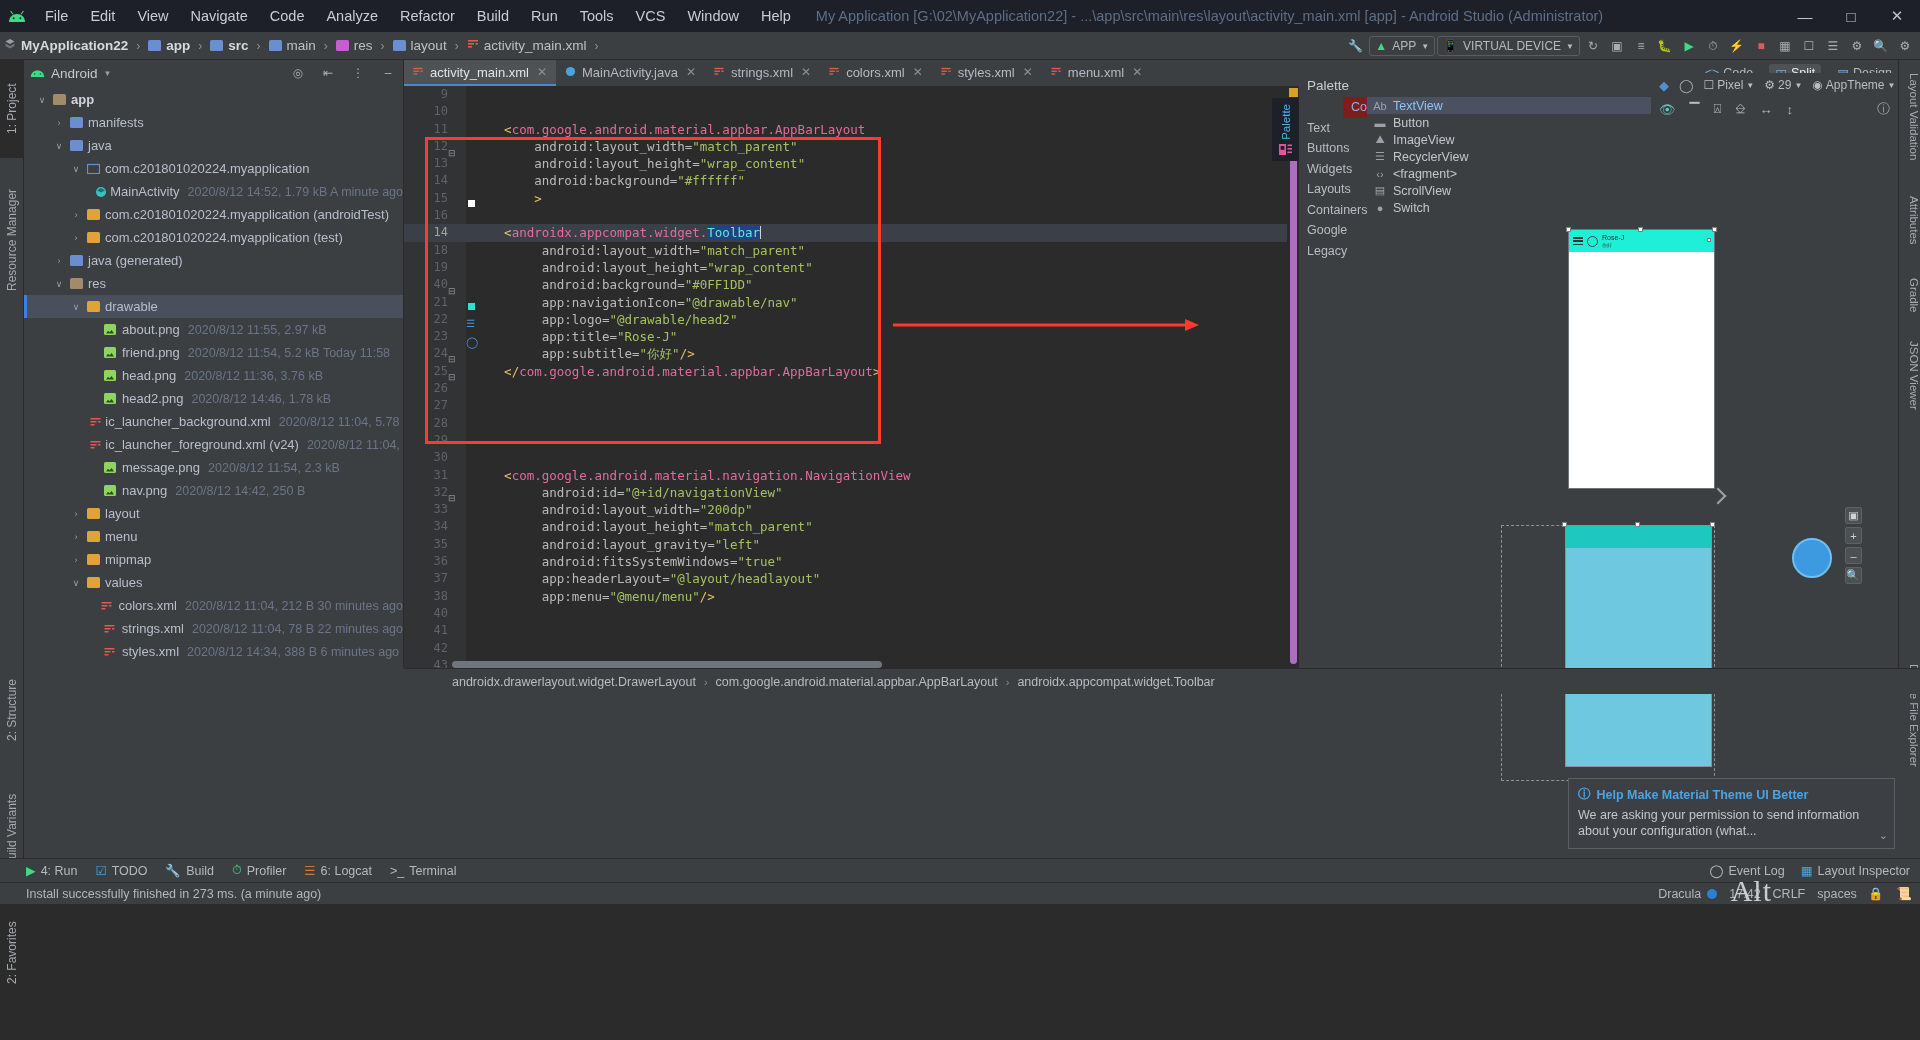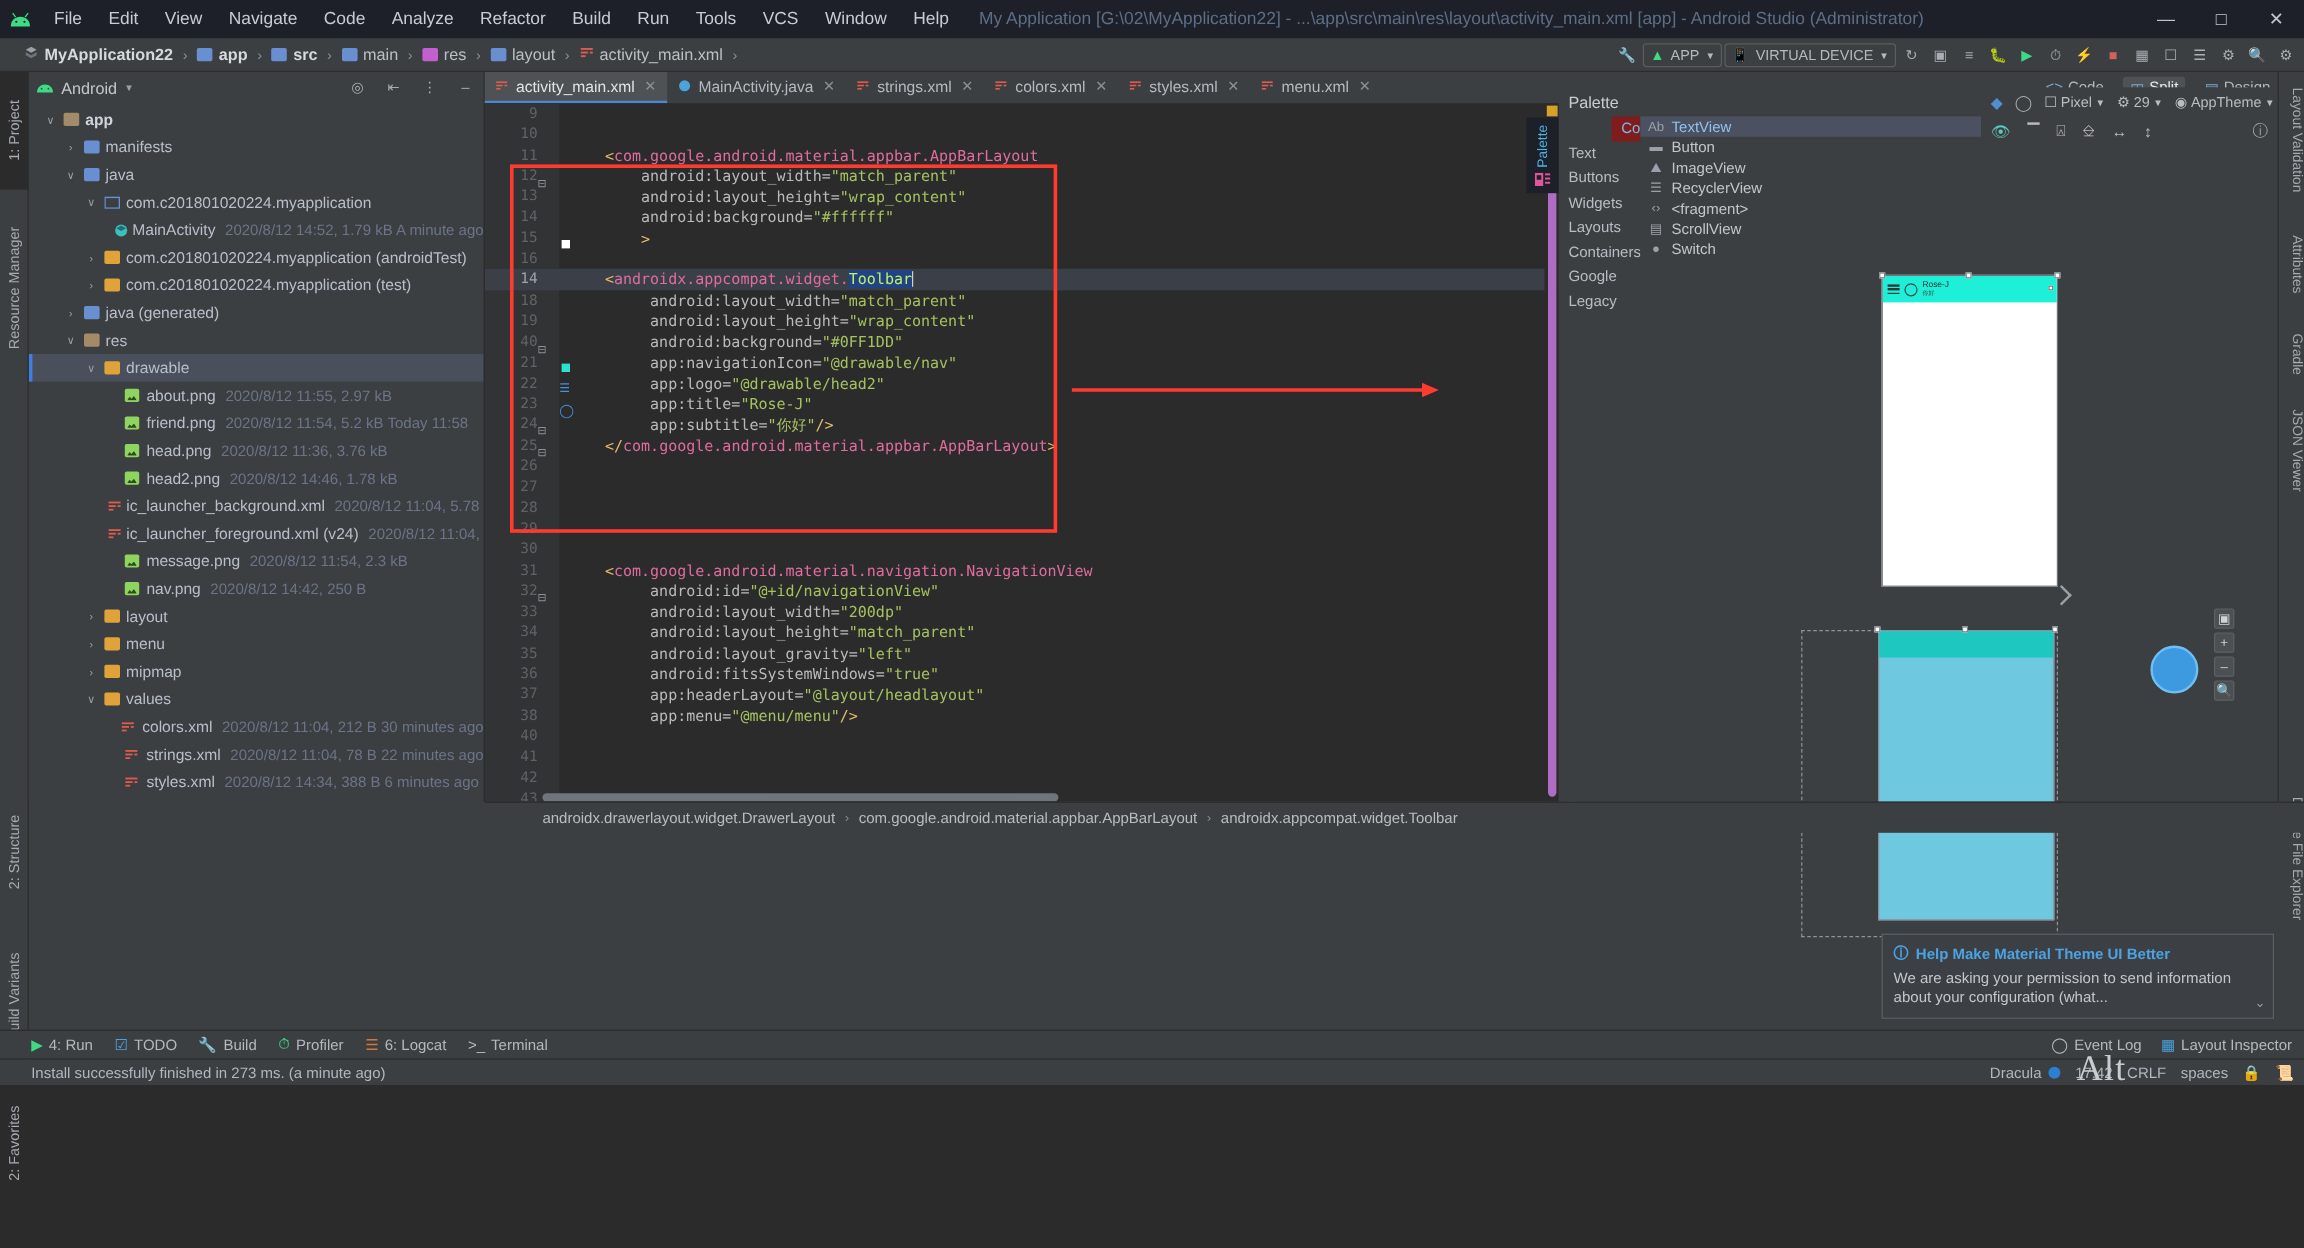--- a/index.html
+++ b/index.html
@@ -25,21 +25,21 @@
   }
   .title-text {
     margin-left:14px; color:#5d6e87; font-size:14.5px; white-space:nowrap;
   }
   .win-btns { position:absolute; right:0; top:0; height:32px; display:flex; align-items:center; }
   .win-btns div { width:46px; height:32px; display:flex; align-items:center; justify-content:center; color:#c0c4cc; font-size:15px; }
 
   
   .navbar {
     height:28px; background:#3c3f41; display:flex; align-items:center;
-    padding-left:16px; position:relative; border-bottom:1px solid #2b2b2b;
+    padding-left:0; position:relative; border-bottom:1px solid #2b2b2b;
   }
   .crumbs { display:flex; align-items:center; gap:0; }
   .crumb { display:flex; align-items:center; gap:5px; padding:2px 4px; color:#bcc0c6; font-size:13.5px; white-space:nowrap;}
   .crumb.bold { font-weight:bold; color:#d6d9de; }
   .sep { color:#8d9199; padding:0 4px; font-size:12px;}
   .navright { position:absolute; right:4px; top:0; height:28px; display:flex; align-items:center; gap:2px; }
   .tb-ico {
     width:22px; height:22px; display:flex; align-items:center; justify-content:center;
     border-radius:3px; font-size:12px; color:#a9adb5; cursor:default;
   }
@@ -127,21 +127,21 @@
   }
   .ln .num {
     position:absolute; left:0; width:44px; text-align:right; color:#606366; font-size:12px;
   }
   .ln.cur { background:#3b4048; }
   .ln.cur .num { color:#a4a3a3; }
   .t-pink { color:#e06c9f; }
   .t-attr { color:#bababa; }
   .t-val  { color:#a5c261; }
   .t-angle{ color:#e8bf6a; }
-  .sel-tok { background:#214283; color:#bef264; }
+  .sel-tok { background:#214283; color:#5eead4; }
   .caret { display:inline-block; width:1px; height:13px; background:#d0d0d0; vertical-align:-2px;}
 
   
   .annot-rect {
     position:absolute; left:425px; top:137px; width:456px; height:307px;
     border:3px solid #ff3b30; pointer-events:none; z-index:40;
   }
   .annot-arrow { position:absolute; left:893px; top:319px; width:306px; height:12px; z-index:40; }
 
   

